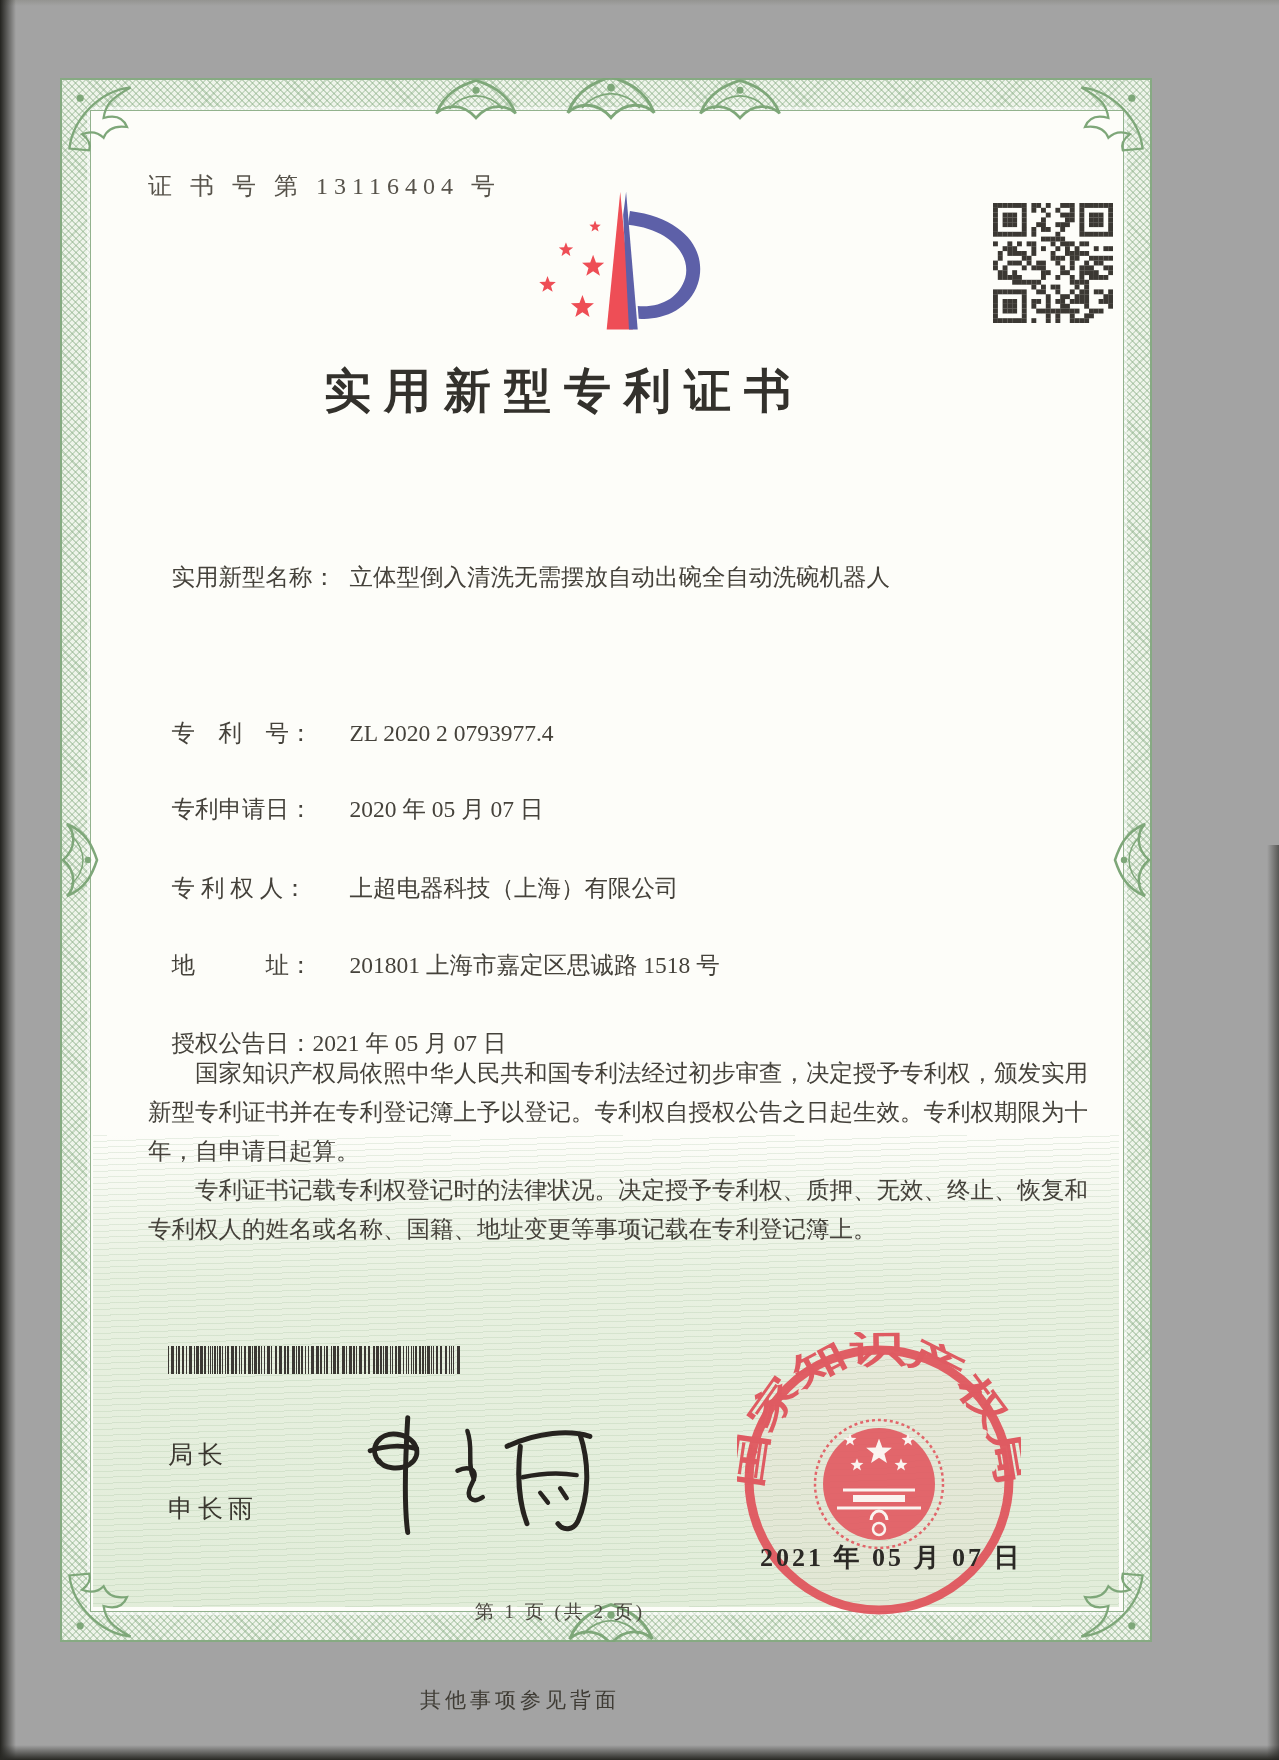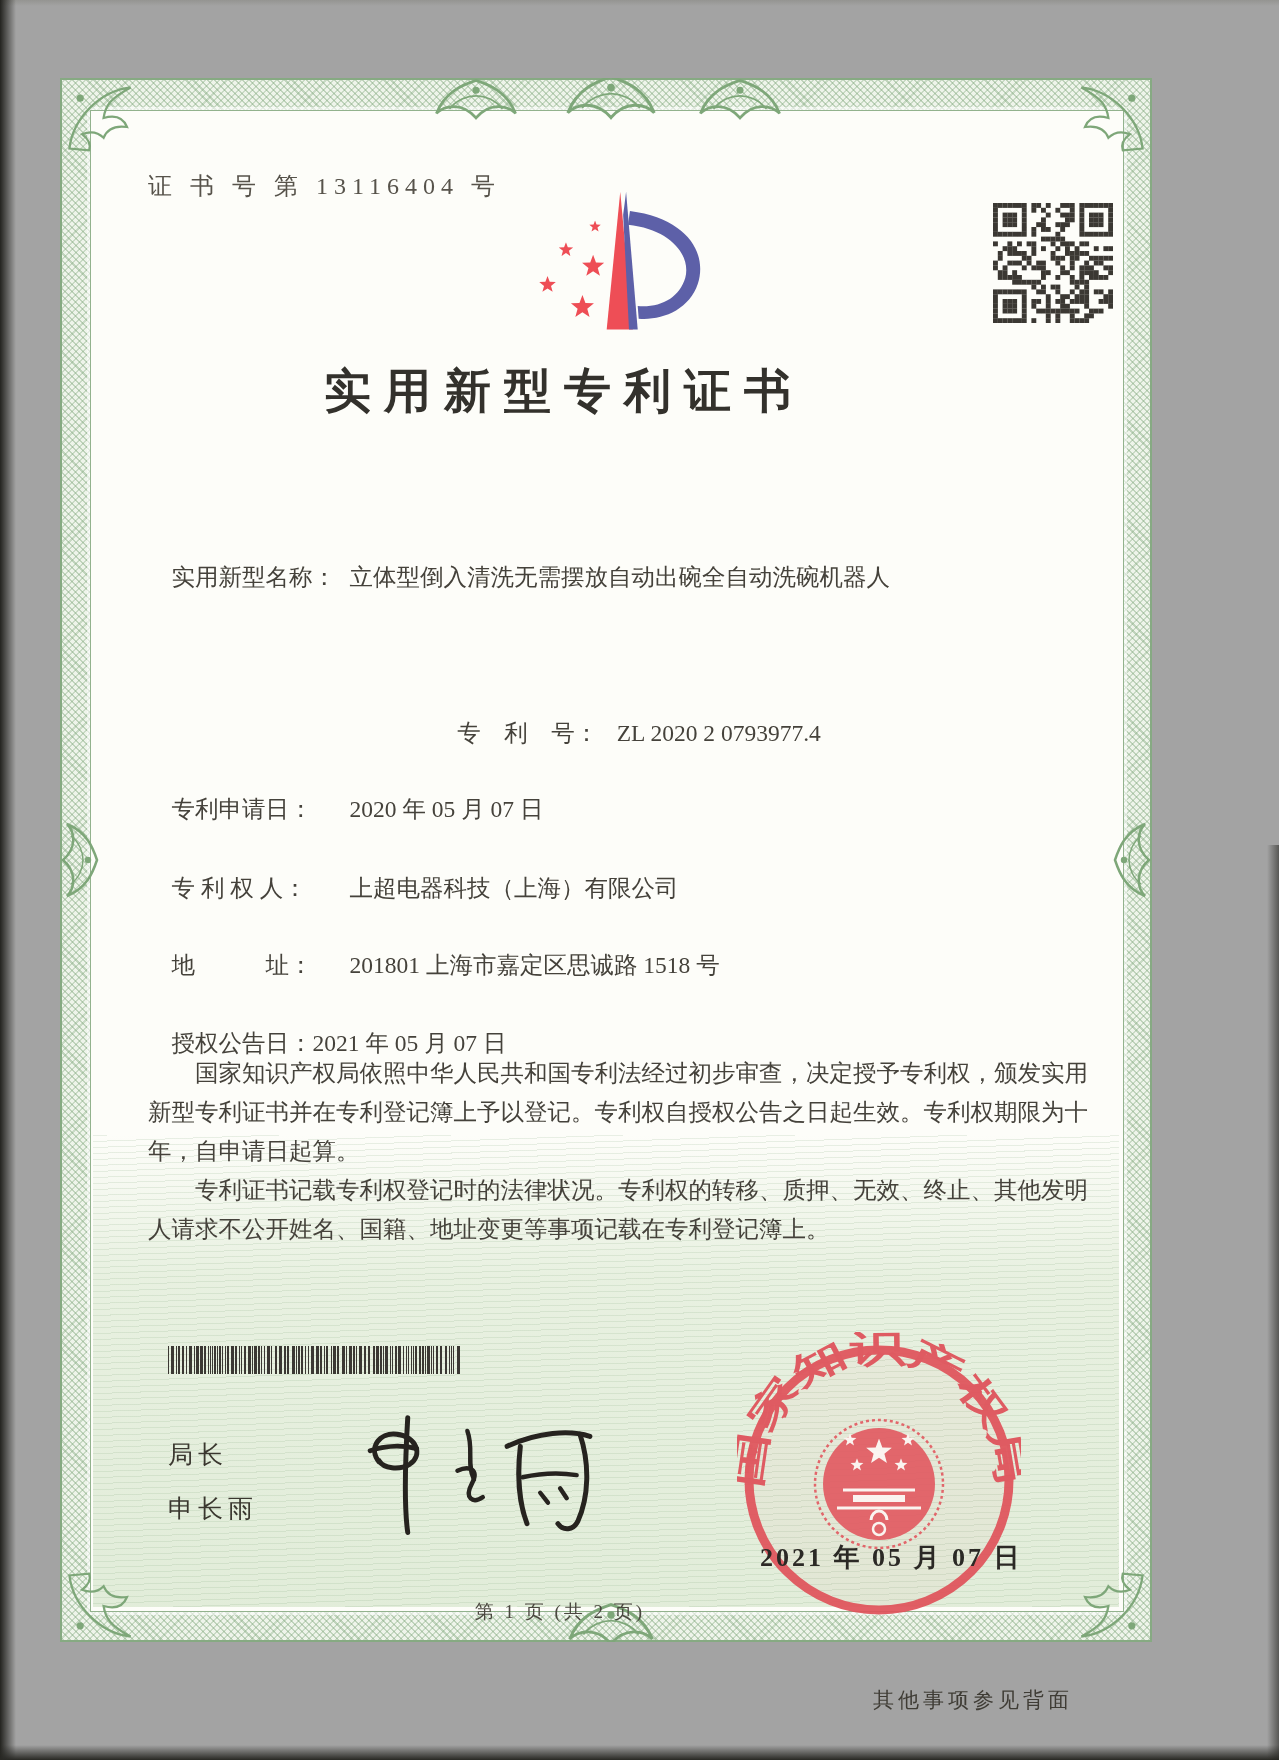--- a/index.html
+++ b/index.html
@@ -33,21 +33,21 @@
   .field .lab{display:inline-block;min-width:178px;}
   .grant-no{left:565px;top:0;}
   .paras{left:148px;top:1054px;width:940px;font-size:23.5px;line-height:39px;
     text-align:justify;color:#45423b;}
   .paras p{margin:0;text-indent:2em;}
   .barcode{left:168px;top:1346px;width:292px;height:28px;}
   .director{left:168px;font-size:25px;color:#3a372f;letter-spacing:5px;}
   .seal-date{left:760px;top:1540px;font-size:26px;letter-spacing:3px;color:#2b2925;font-weight:600;}
   .page-footer{left:90px;top:1599px;width:1032px;text-align:center;transform:translateX(-46px);
     font-size:19px;letter-spacing:3px;color:#4a473f;}
-  .back-note{left:0;top:1686px;width:1040px;text-align:right;font-size:21px;letter-spacing:4px;color:#3f3c35;margin-left:33px;}
+  .back-note{left:0;top:1686px;width:1040px;text-align:center;font-size:21px;letter-spacing:4px;color:#3f3c35;}
   svg{display:block;}
 </style>
 </head>
 <body>
 
 <div class="canvas">
 
   <div class="abs frame-band"></div>
   <div class="abs frame-inner"></div>
   <div class="abs lower-tint"></div>
@@ -401,39 +401,39 @@
       <rect x="6" y="22" width="1.02" height="1.02" fill="#3b3833"></rect>
       <rect x="6" y="23" width="1.02" height="1.02" fill="#3b3833"></rect>
       <rect x="6" y="24" width="1.02" height="1.02" fill="#3b3833"></rect>
     </svg>
 
   <div class="abs title">实用新型专利证书</div>
 
   <div class="abs field" style="top:534px;">
     <span class="lab">实用新型名称：</span><span>立体型倒入清洗无需摆放自动出碗全自动洗碗机器人</span>
   </div>
-  <div class="abs field" style="top:690px;text-align:center;">
+  <div class="abs field" style="top:690px;">
     <span class="lab">专　利　号：</span><span>ZL 2020 2 0793977.4</span>
   </div>
   <div class="abs field" style="top:766px;">
     <span class="lab">专利申请日：</span><span>2020 年 05 月 07 日</span>
   </div>
   <div class="abs field" style="top:845px;">
     <span class="lab">专 利 权 人：</span><span>上超电器科技（上海）有限公司</span>
   </div>
   <div class="abs field" style="top:922px;">
     <span class="lab">地　　　址：</span><span>201801 上海市嘉定区思诚路 1518 号</span>
   </div>
   <div class="abs field" style="top:1000px;">
     <span>授权公告日：</span><span>2021 年 05 月 07 日</span>
   </div>
 
   <div class="abs paras">
     <p>国家知识产权局依照中华人民共和国专利法经过初步审查，决定授予专利权，颁发实用新型专利证书并在专利登记簿上予以登记。专利权自授权公告之日起生效。专利权期限为十年，自申请日起算。</p>
-    <p>专利证书记载专利权登记时的法律状况。专利权的转移、质押、无效、终止、其他发明人请求不公开姓名、国籍、地址变更等事项记载在专利登记簿上。</p>
+    <p>专利证书记载专利权登记时的法律状况。决定授予专利权、质押、无效、终止、恢复和专利权人的姓名或名称、国籍、地址变更等事项记载在专利登记簿上。</p>
   </div>
 
   <svg class="abs barcode" id="barcode" viewBox="0 0 292 28" preserveAspectRatio="none">
       <rect x="0" y="0" width="1" height="28" fill="#3b3833"></rect>
       <rect x="3" y="0" width="3" height="28" fill="#3b3833"></rect>
       <rect x="8" y="0" width="1" height="28" fill="#3b3833"></rect>
       <rect x="10" y="0" width="2" height="28" fill="#3b3833"></rect>
       <rect x="14" y="0" width="2" height="28" fill="#3b3833"></rect>
       <rect x="18" y="0" width="1" height="28" fill="#3b3833"></rect>
       <rect x="21" y="0" width="3" height="28" fill="#3b3833"></rect>

